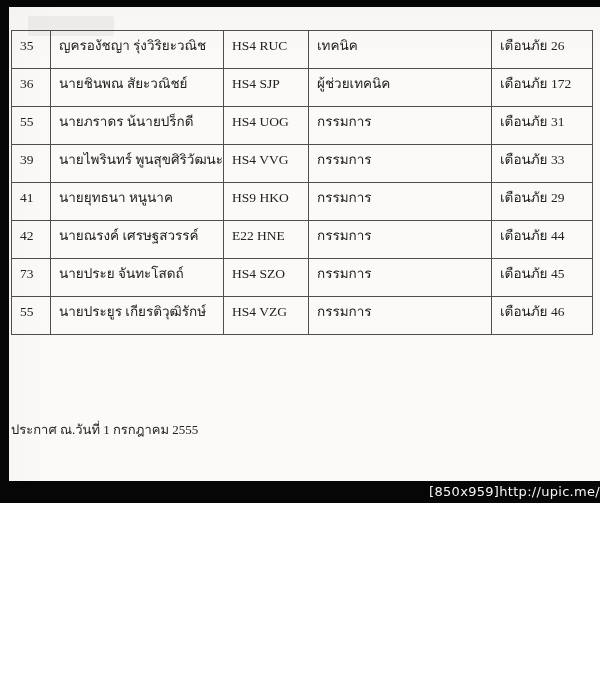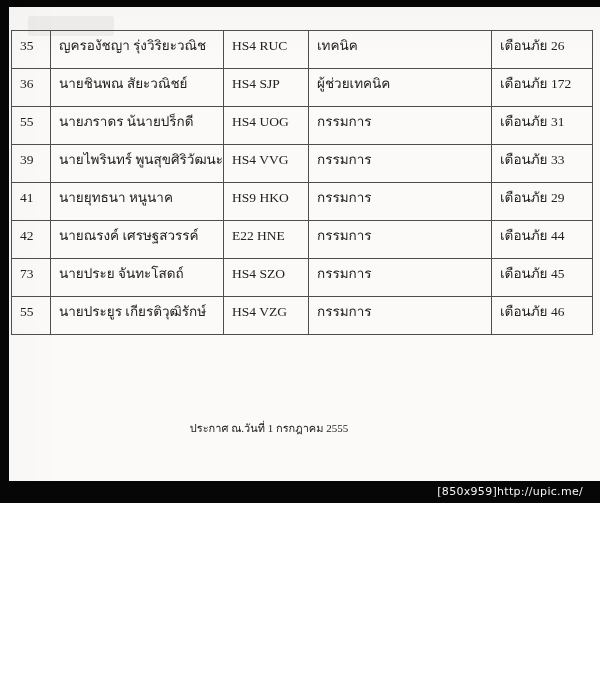--- a/index.html
+++ b/index.html
@@ -15,21 +15,21 @@
     color:var(--ink);
   }
   .frame-top{position:absolute;left:0;top:0;width:100%;height:7px;background:var(--frame);}
   .frame-left{position:absolute;left:0;top:0;width:9px;height:100%;background:var(--frame);}
   .frame-bottom{
     position:absolute;left:0;bottom:0;width:100%;height:22px;background:var(--frame);
     display:flex;align-items:center;justify-content:flex-end;
   }
   .watermark{
     color:var(--wm); font-family:"DejaVu Sans",sans-serif;
-    font-size:11px; line-height:22px; padding-right:17px; letter-spacing:0.3px;
+    font-size:13px; line-height:22px; padding-right:0; letter-spacing:0.3px;
   }
   .smudge{
     position:absolute; left:28px; top:16px; width:86px; height:20px;
     background:rgba(90,90,90,0.07); border-radius:3px;
   }
   table.roster{
     position:absolute; left:11px; top:30px; width:581px;
     border-collapse:collapse; table-layout:fixed;
   }
   table.roster td{
@@ -38,21 +38,21 @@
     padding:7px 4px 0 8px;
     height:38px; box-sizing:border-box;
     font-size:13.5px; line-height:1.15;
     overflow:hidden; white-space:nowrap;
   }
   td.c-no{padding-left:11px;}
   td.c-name{padding-left:9px;}
   td.c-call{font-family:"Liberation Serif","DejaVu Serif",serif;}
   .footer-note{
     position:absolute; left:11px; top:419px; width:516px;
-    text-align:center; font-size:11px; color:var(--ink);
+    font-size:13px; color:var(--ink);
   }
 </style>
 </head>
 <body>
 
 <div class="page">
   <div class="smudge"></div>
 
   <table class="roster">
     <colgroup>

